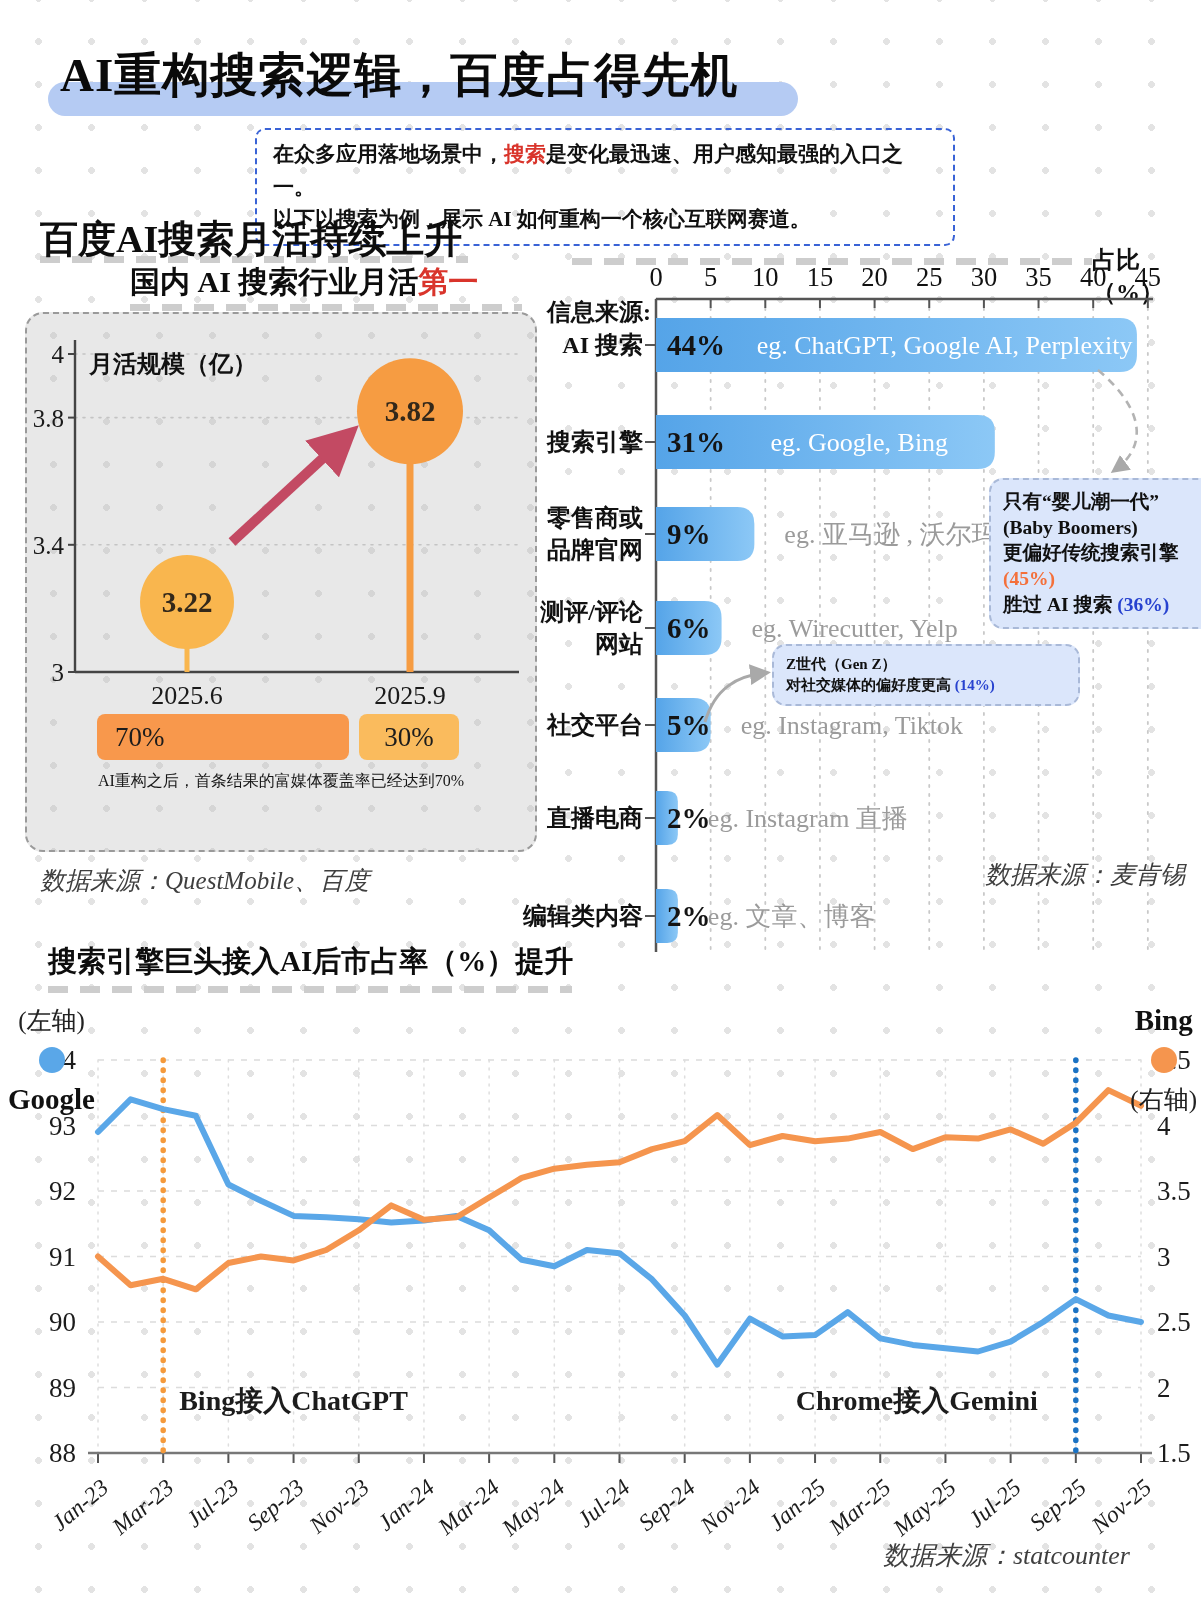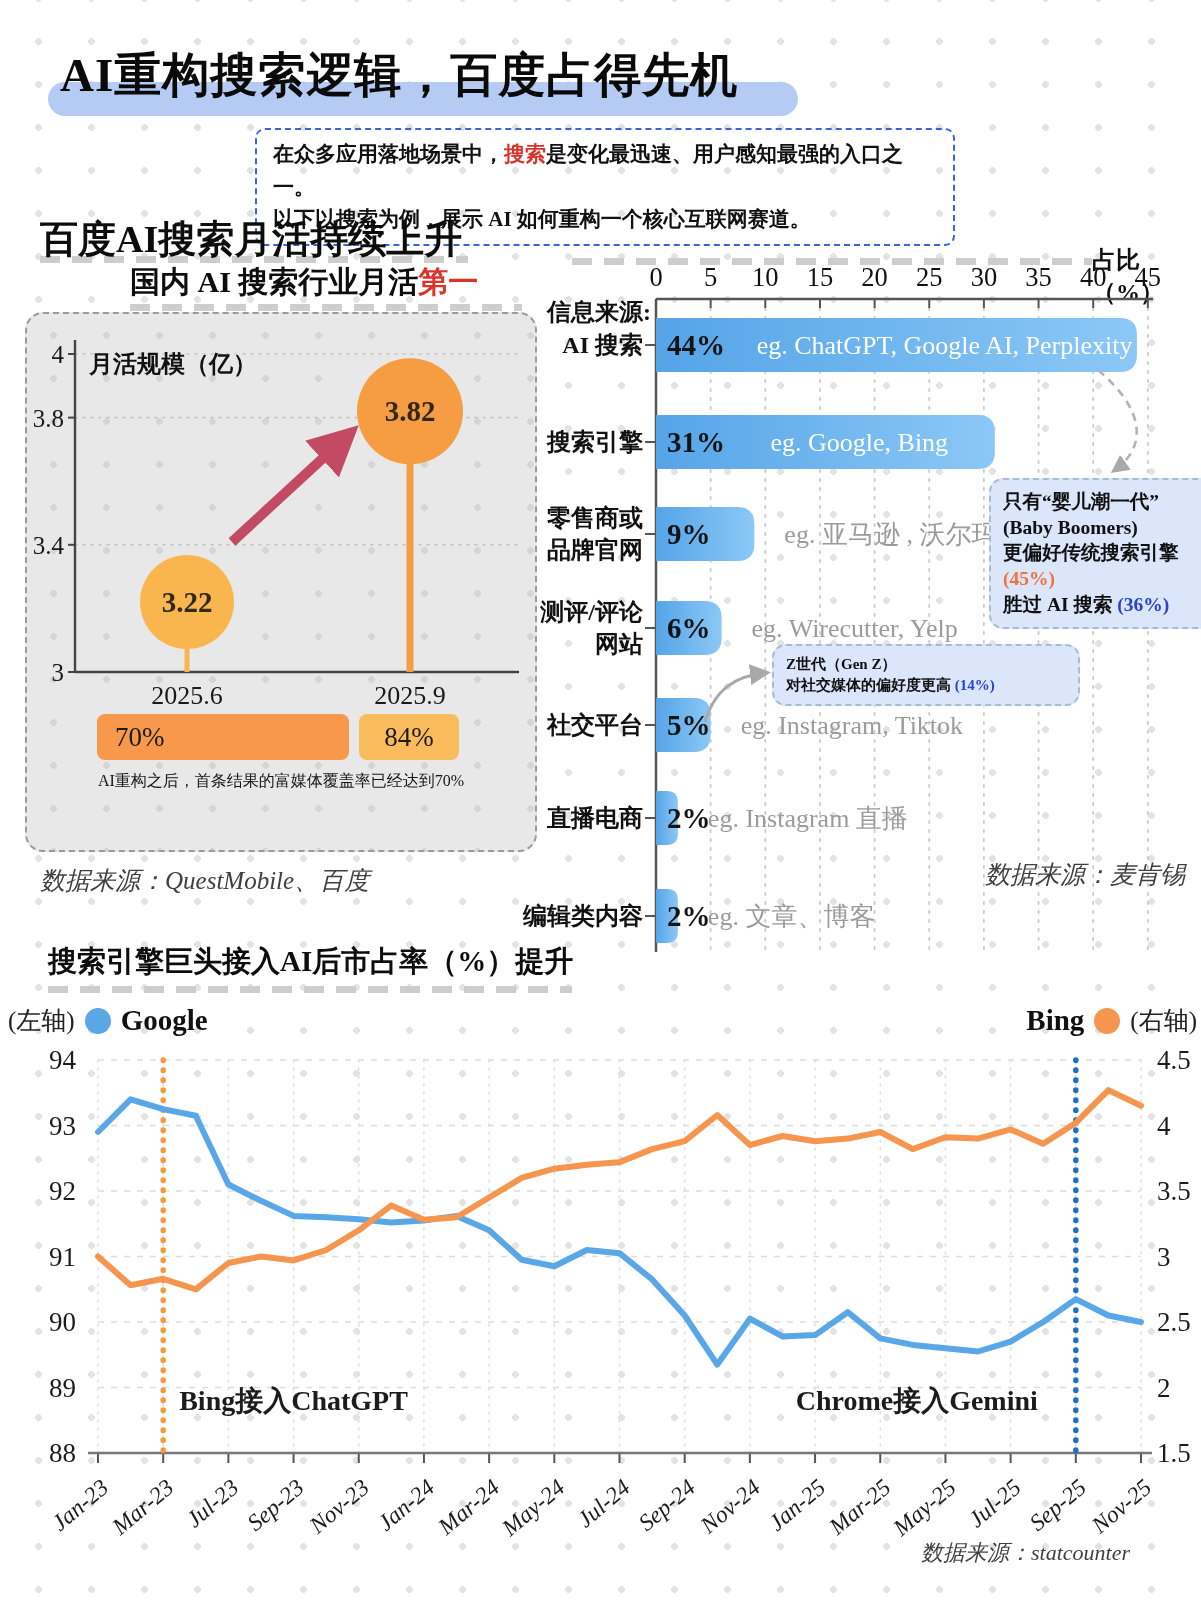--- a/index.html
+++ b/index.html
@@ -30,28 +30,28 @@
     background-image:radial-gradient(circle,#d5d5d5 3.2px,transparent 3.6px);background-size:53px 43px;
     border:2px dashed #9a9a9a;border-radius:18px;}
   .split-bar{position:absolute;left:70px;top:400px;width:362px;height:46px;display:flex;gap:10px;}
   .seg{height:100%;display:flex;align-items:center;font-size:27px;color:#1c1c1c;border-radius:8px;}
   .seg-70{flex:70;background:#f8984c;padding-left:18px;box-sizing:border-box;}
   .seg-30{flex:30;background:#fabb5d;justify-content:center;}
   .panel-caption{position:absolute;left:0;right:0;top:457px;text-align:center;font-size:16px;color:#151515;}
   .source{font-size:25px;color:#3f3f3f;font-style:italic;}
   .src-left{left:40px;top:864px;}
   .src-mck{left:985px;top:858px;}
-  .src-stat{left:860px;top:1538px;width:270px;text-align:right;font-size:22px;}
+  .src-stat{left:860px;top:1538px;width:270px;text-align:right;font-size:26px;}
   .note{box-sizing:border-box;background:#dbe6fb;border:2px dashed #a9b9d8;border-radius:14px;
     font-weight:600;color:#101010;z-index:3;}
   .boomer-note{left:989px;top:478px;width:258px;padding:9px 12px;font-size:19.5px;line-height:1.32;}
   .genz-note{left:772px;top:644px;width:308px;padding:8px 12px;font-size:15px;line-height:1.4;}
   .val-orange{color:#f4703b;}
   .val-blue{color:#2742cf;}
-  .legend{top:1004px;display:flex;align-items:center;gap:10px;z-index:2;}
+  .legend{top:1004px;display:flex;align-items:center;gap:10px;z-index:2;flex-direction:column;}
   .legend-left{left:8px;}
   .legend-right{right:4px;}
   .legend .axis-tag{font-size:25px;color:#222;}
   .legend .name{font-size:29px;font-weight:700;color:#111;}
   .dot{width:26px;height:26px;border-radius:50%;display:inline-block;}
   .dot-blue{background:#5aa7e8;}
   .dot-orange{background:#f5954e;}
   svg{position:absolute;overflow:visible;}
   svg text{font-family:"Liberation Serif","DejaVu Serif",serif;}
 </style>
@@ -103,21 +103,21 @@
         <circle cx="383" cy="97.24000000000007" r="53" fill="#f69c42"></circle>
         <text x="383" y="107.24000000000007" text-anchor="middle" font-size="29" font-weight="700" fill="#33281a">3.82</text>
         <text x="383" y="390" text-anchor="middle" font-size="26" fill="#1a1a1a">2025.9</text>
         <line x1="205" y1="228" x2="320" y2="122" stroke="#c34a63" stroke-width="10" marker-end="url(#arrRed)"></line>
       </svg>
     <div class="split-bar">
       <div class="seg seg-70">
           <span>70%</span>
         </div>
       <div class="seg seg-30">
-          <span>84%</span>
+          <span>30%</span>
         </div>
     </div>
     <div class="panel-caption">AI重构之后，首条结果的富媒体覆盖率已经达到70%</div>
   </div>
   <div class="abs source src-left">数据来源：QuestMobile、百度</div>
 
   <div class="abs dash-underline u3"></div>
   <div class="abs axis-unit">占比（%）</div>
 
   <svg id="hbar-svg" width="646" height="740" viewBox="0 0 646 740" style="left:555px;top:240px;">

